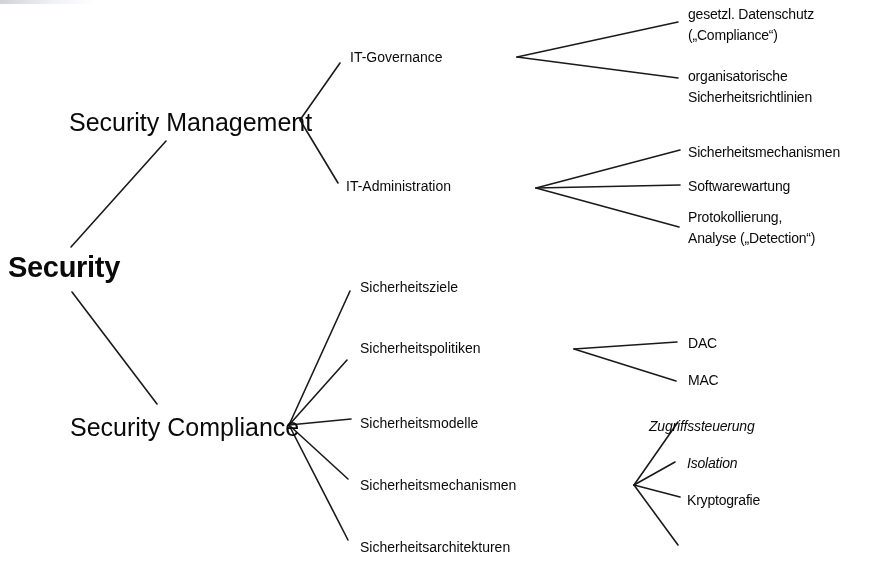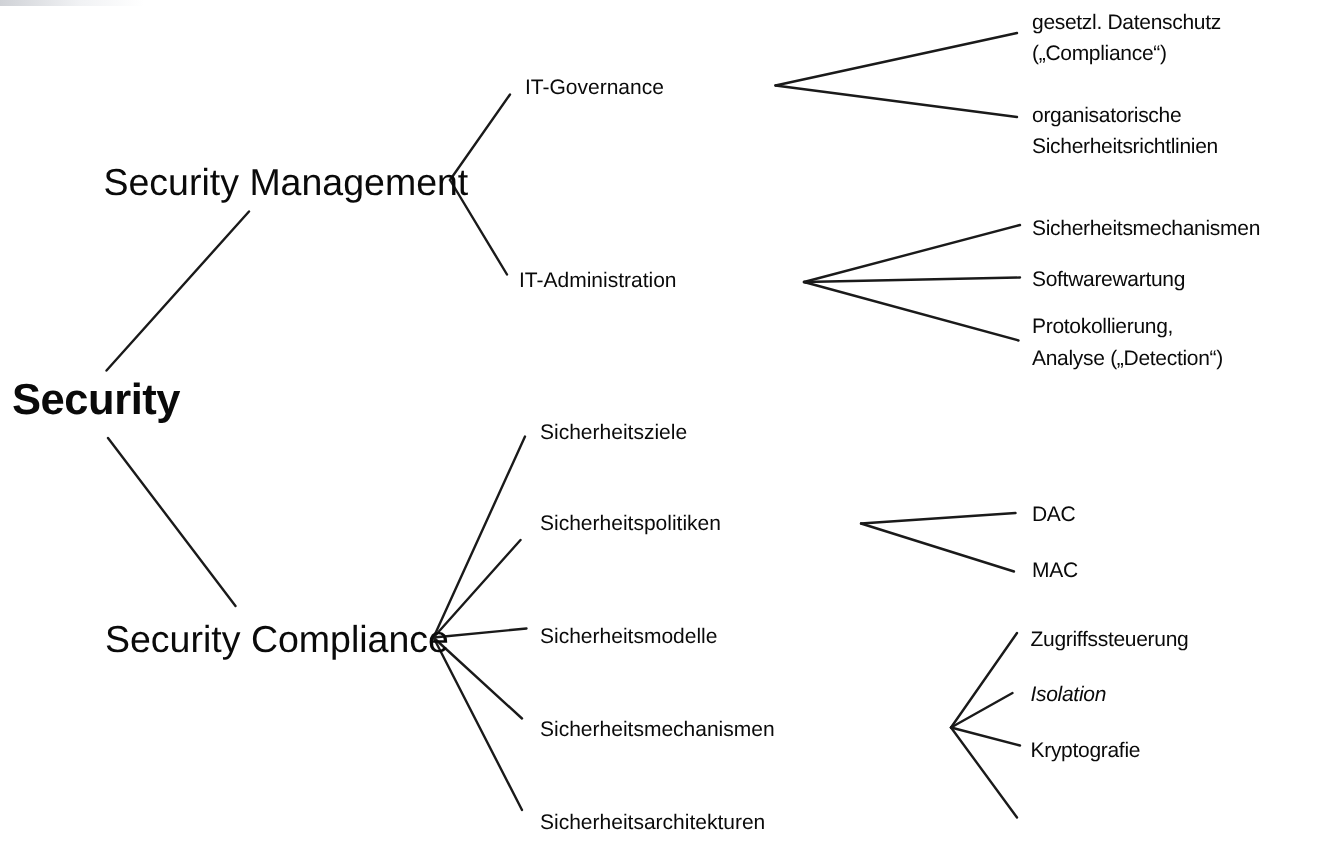--- a/index.html
+++ b/index.html
@@ -118,17 +118,17 @@
 Sicherheitsrichtlinien</div>
 
   <div class="label leaf-label" style="left:688px; top:152px;">Sicherheitsmechanismen</div>
   <div class="label leaf-label" style="left:688px; top:186px;">Softwarewartung</div>
   <div class="label leaf-label" style="left:688px; top:228px;">Protokollierung,
 Analyse („Detection“)</div>
 
   <div class="label leaf-label" style="left:688px; top:343px;">DAC</div>
   <div class="label leaf-label" style="left:688px; top:380px;">MAC</div>
 
-  <div class="label leaf-label" style="left:687px; top:426px;">Zugriffssteuerung</div>
+  <div class="label leaf-label" style="left:649px; top:426px;font-style:italic;">Zugriffssteuerung</div>
   <div class="label leaf-label" style="left:687px; top:463px;font-style:italic;">Isolation</div>
   <div class="label leaf-label" style="left:687px; top:500px;">Kryptografie</div>
 
 </div>
 
 </body></html>

